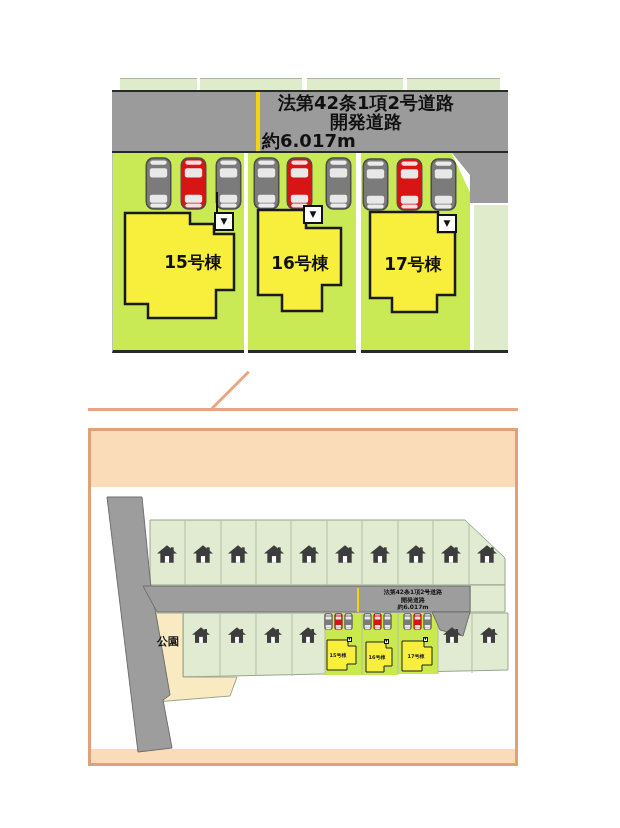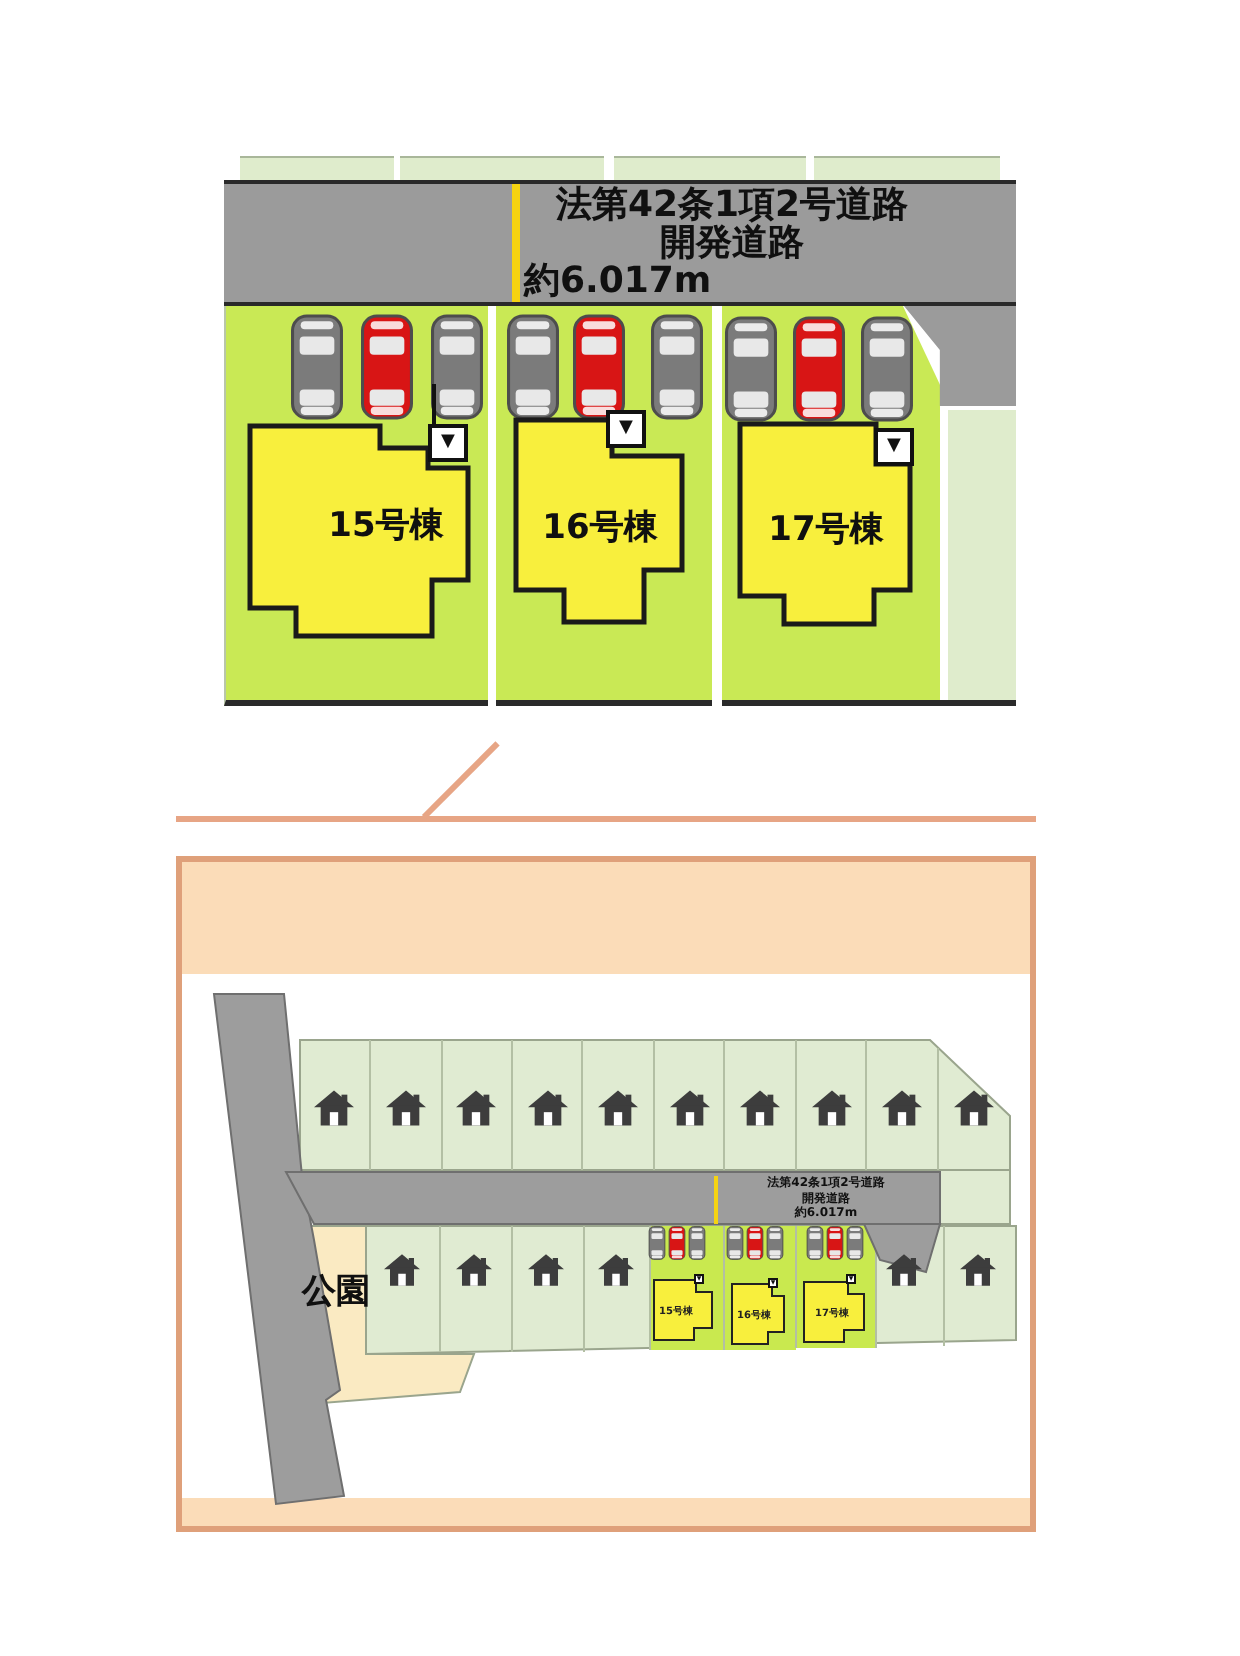--- a/index.html
+++ b/index.html
@@ -37,21 +37,21 @@
   #callout-h{left:88px;top:408px;width:430px;height:3px;}
   #callout-d{left:212px;top:407px;width:52px;height:3px;transform:rotate(-45deg);transform-origin:0 50%;}
 
   
   #overview-panel{left:88px;top:428px;width:424px;height:332px;border:3px solid #dfa07a;background:#ffffff;}
   .peach-band{left:0;width:424px;background:#fbdcb8;}
   #band-top{top:0;height:56px;}
   #band-bottom{top:318px;height:14px;}
   #map-svg{left:0;top:0;}
   .house-glyph{color:#3d3d3d;}
-  #park-label{left:60px;top:203px;width:34px;text-align:center;font-size:17px;font-weight:bold;color:#101010;}
+  #park-label{left:60px;top:203px;width:34px;text-align:center;font-size:11px;font-weight:bold;color:#101010;}
   #map-road-text{left:269px;top:157px;width:106px;text-align:center;color:#101010;
     font-size:6px;line-height:7.5px;font-weight:bold;}
   #map-centerline{left:266px;top:157px;width:2px;height:24px;background:#f5d312;}
   .tiny-label{font-size:5px;font-weight:bold;color:#222;text-align:center;width:38px;}
   .tiny-marker{width:5px;height:5px;background:#fff;border:1px solid #111;display:flex;
     align-items:center;justify-content:center;font-size:3px;line-height:1;color:#111;box-sizing:border-box;}
 </style>
 </head>
 <body>
 

